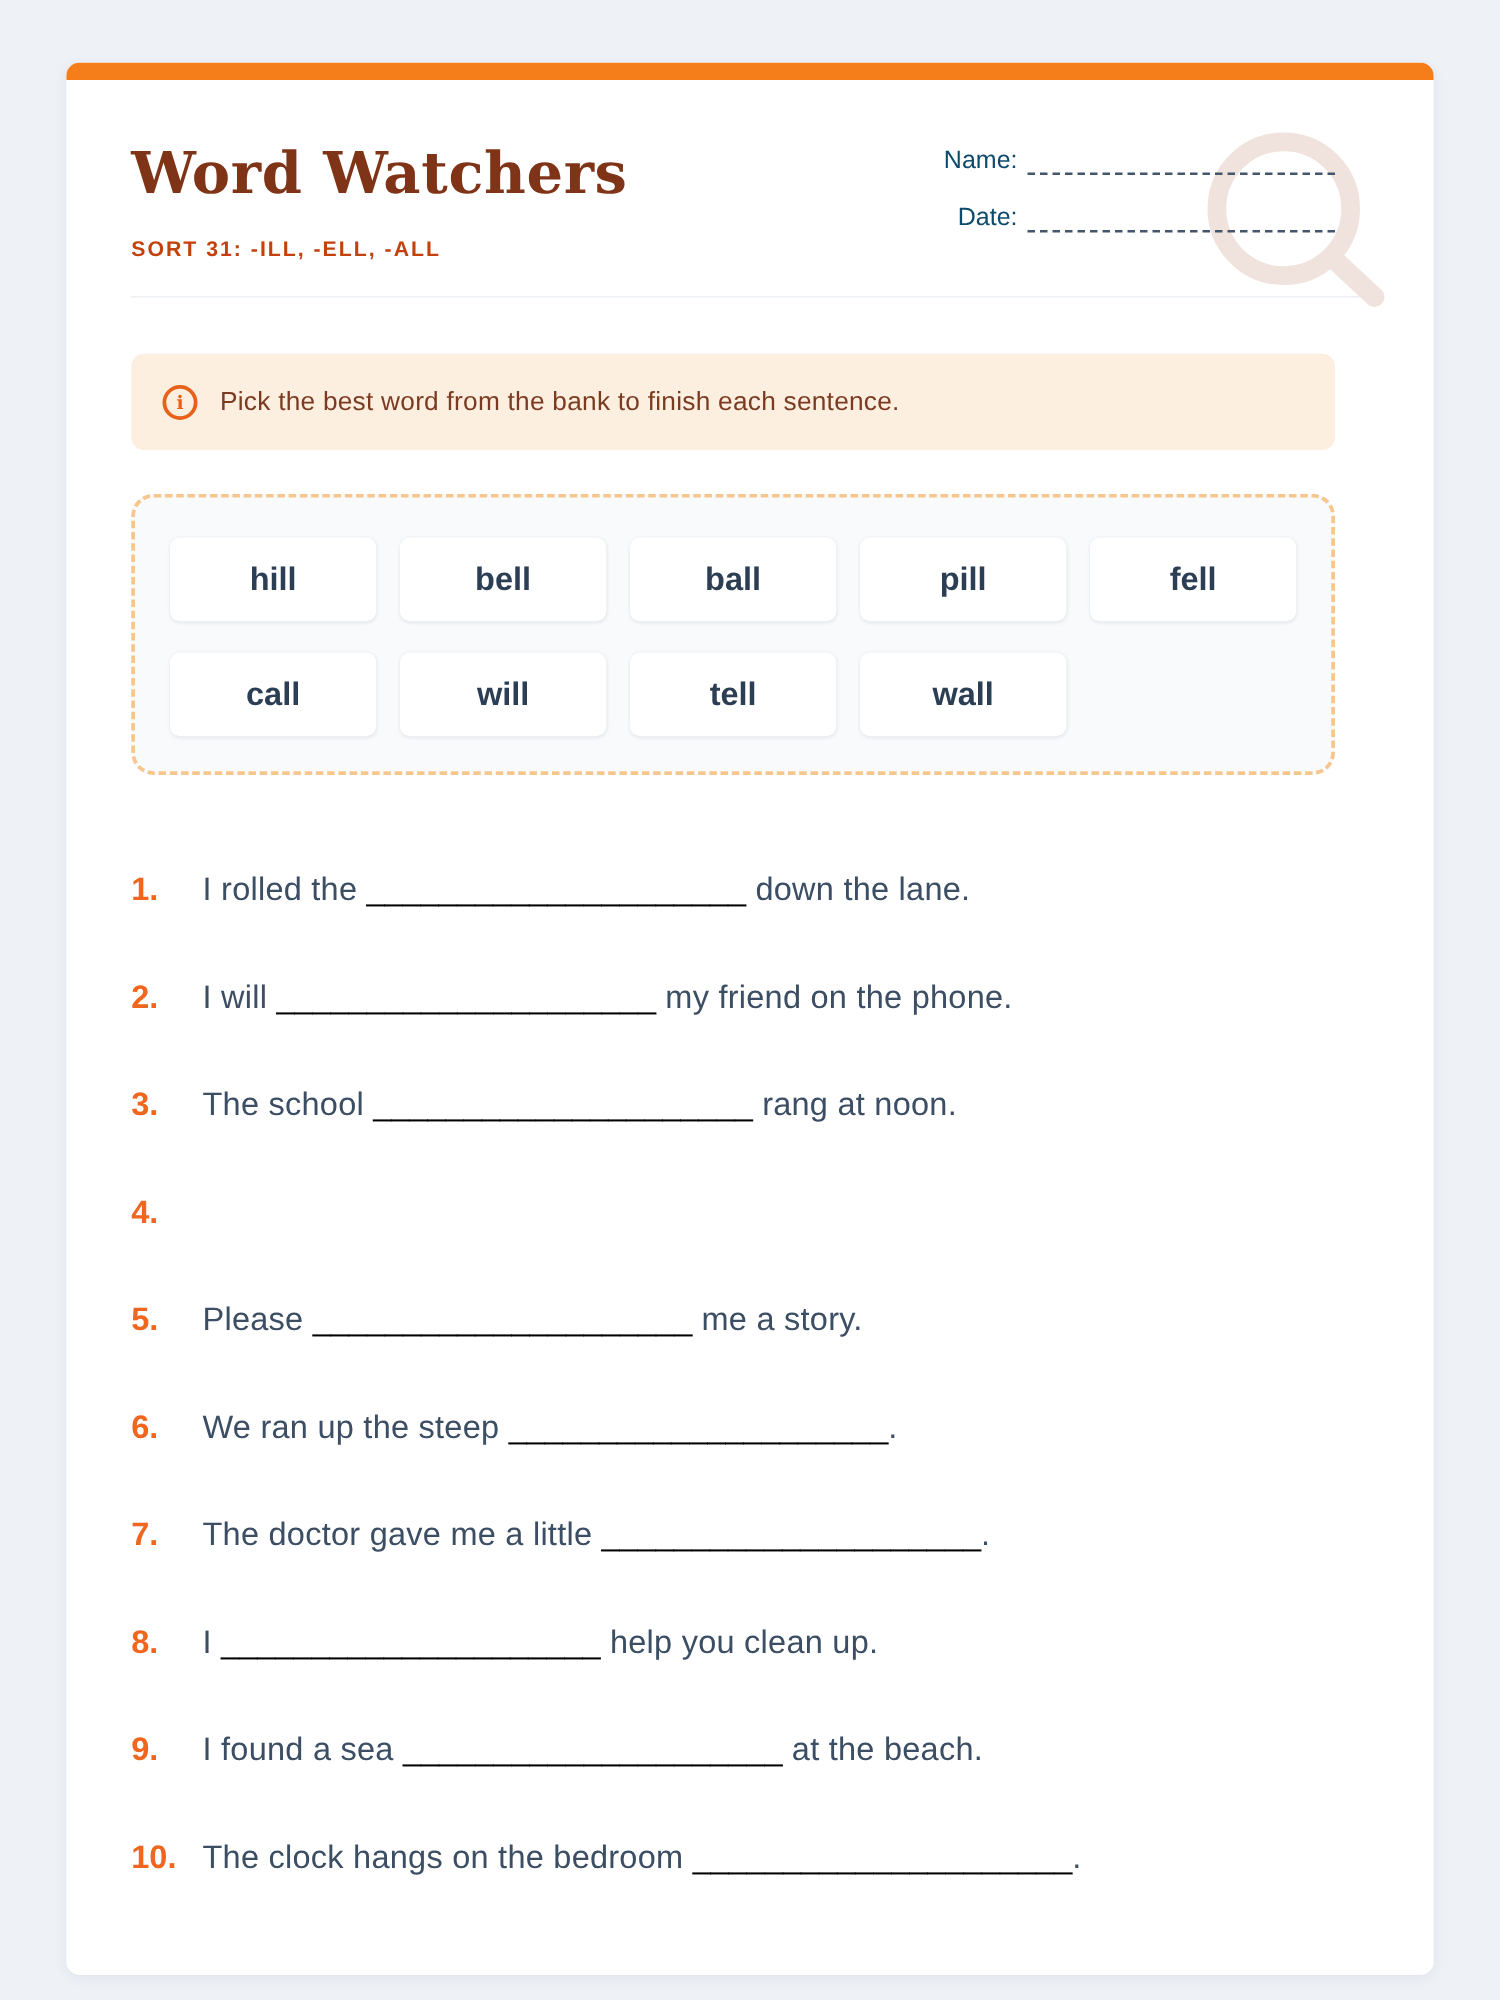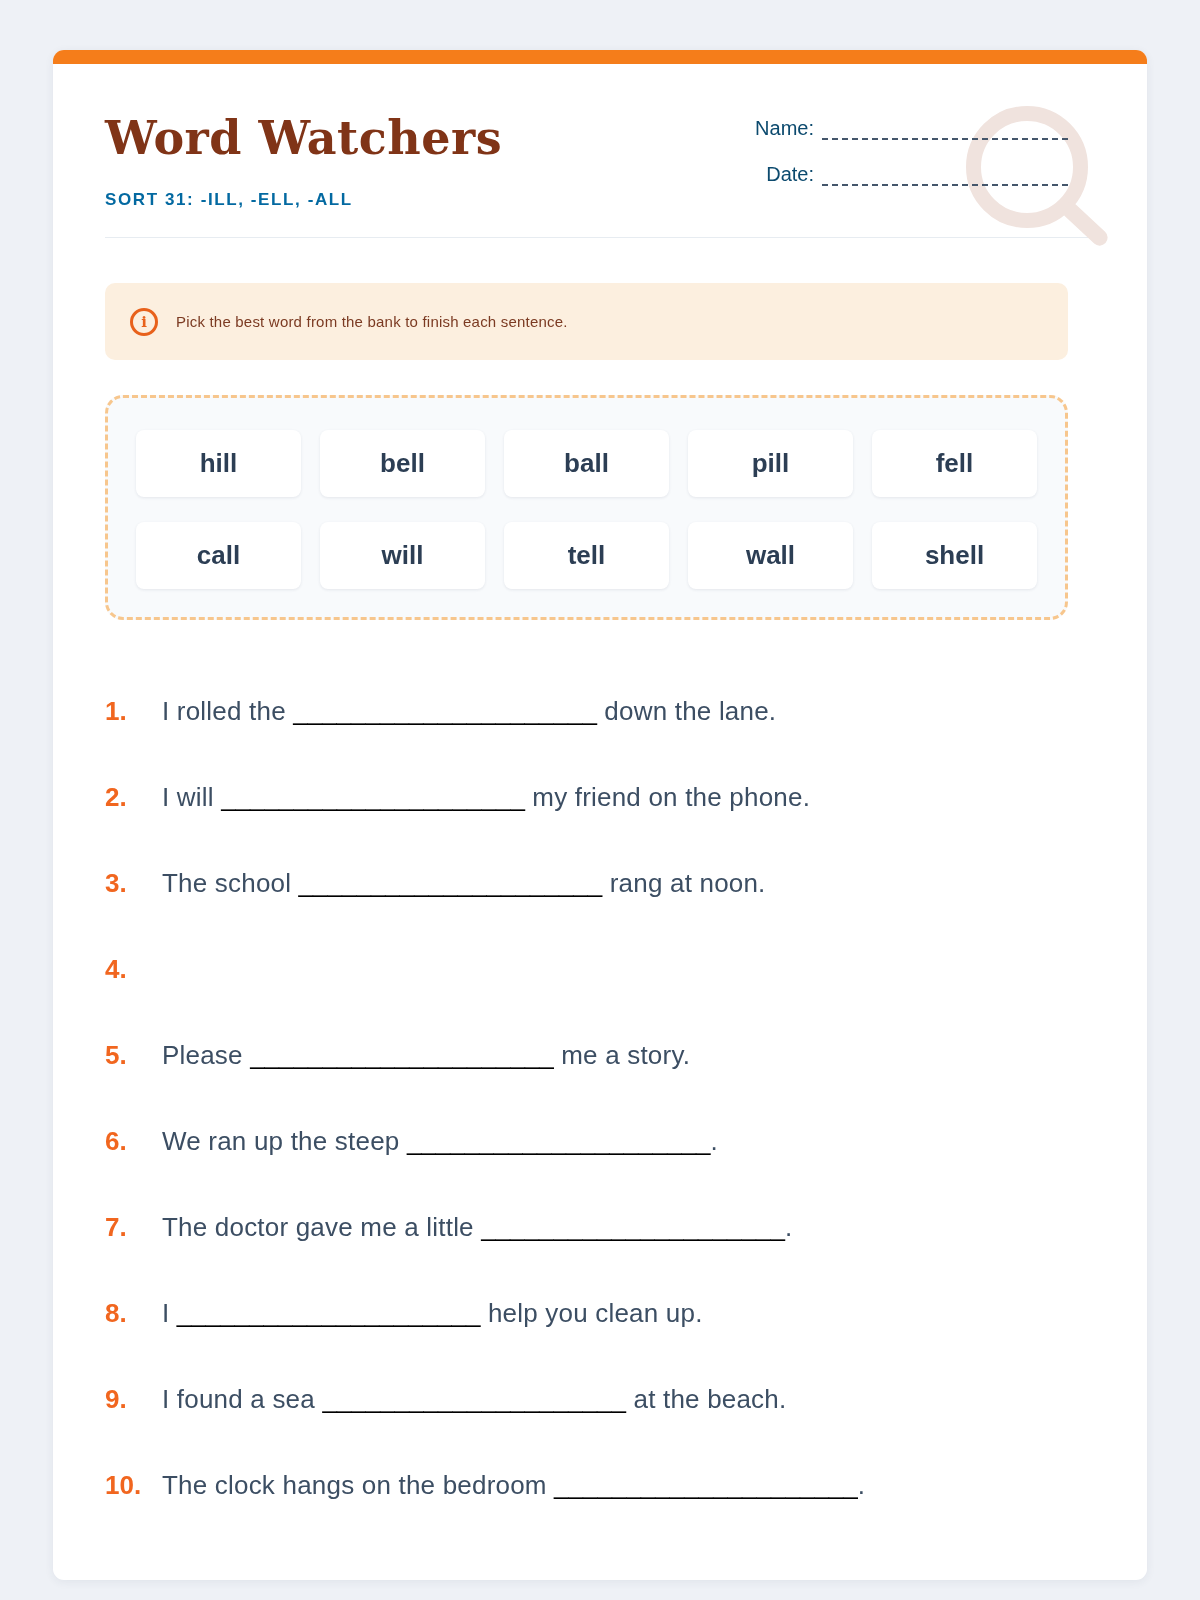--- a/index.html
+++ b/index.html
@@ -25,21 +25,21 @@
   
   .title {
     position:absolute; left:52px; top:62px;
     font-family:"DejaVu Serif", serif;
     font-weight:bold; font-size:46px; line-height:52px;
     color:#803417; letter-spacing:0.5px;
   }
   .subtitle {
     position:absolute; left:52px; top:140px;
     font-size:17px; font-weight:bold; letter-spacing:1.6px;
-    color:#0369a1;
+    color:#c2410c;
   }
   .fields {
     position:absolute; right:79px; top:66px; width:316px;
     display:flex; flex-direction:column; gap:22px; z-index:2;
   }
   .field-row { display:flex; align-items:flex-end; }
   .field-label {
     width:70px; text-align:right; font-size:20px; color:#0c4a6e;
     padding-right:8px; line-height:24px;
   }
@@ -69,21 +69,21 @@
     display:flex; align-items:center; padding:0 25px;
   }
   .info-icon {
     width:28px; height:28px; border-radius:50%;
     border:3px solid #E8611B; color:#E8611B;
     display:flex; align-items:center; justify-content:center;
     font-size:15px; font-weight:bold; font-family:"DejaVu Serif", serif;
     flex:0 0 auto;
   }
   .banner-text {
-    margin-left:18px; font-size:15px; color:#7B3A22; font-weight:500;
+    margin-left:18px; font-size:21px; color:#7B3A22; font-weight:500;
     letter-spacing:0.2px;
   }
   
   .bank {
     position:absolute; left:52px; top:345px; width:963px; height:225px;
     border:3px dashed #F7C68D; border-radius:18px;
     background:#F8FAFC;
   }
   .bank-grid {
     position:absolute; left:28px; right:28px; top:32px;
@@ -146,21 +146,20 @@
     <div class="bank-grid">
       <div class="word-card">hill</div>
       <div class="word-card">bell</div>
       <div class="word-card">ball</div>
       <div class="word-card">pill</div>
       <div class="word-card">fell</div>
       <div class="word-card">call</div>
       <div class="word-card">will</div>
       <div class="word-card">tell</div>
       <div class="word-card">wall</div>
-      <div class="word-card">shell</div>
     </div>
   </div>
 
   <div class="sentences">
     <div class="sentence">
       <span class="num">1.</span>
       <span class="stext"><span>I rolled the </span><span class="blank">_____________________</span><span> down the lane.</span></span>
     </div>
     <div class="sentence">
       <span class="num">2.</span>

